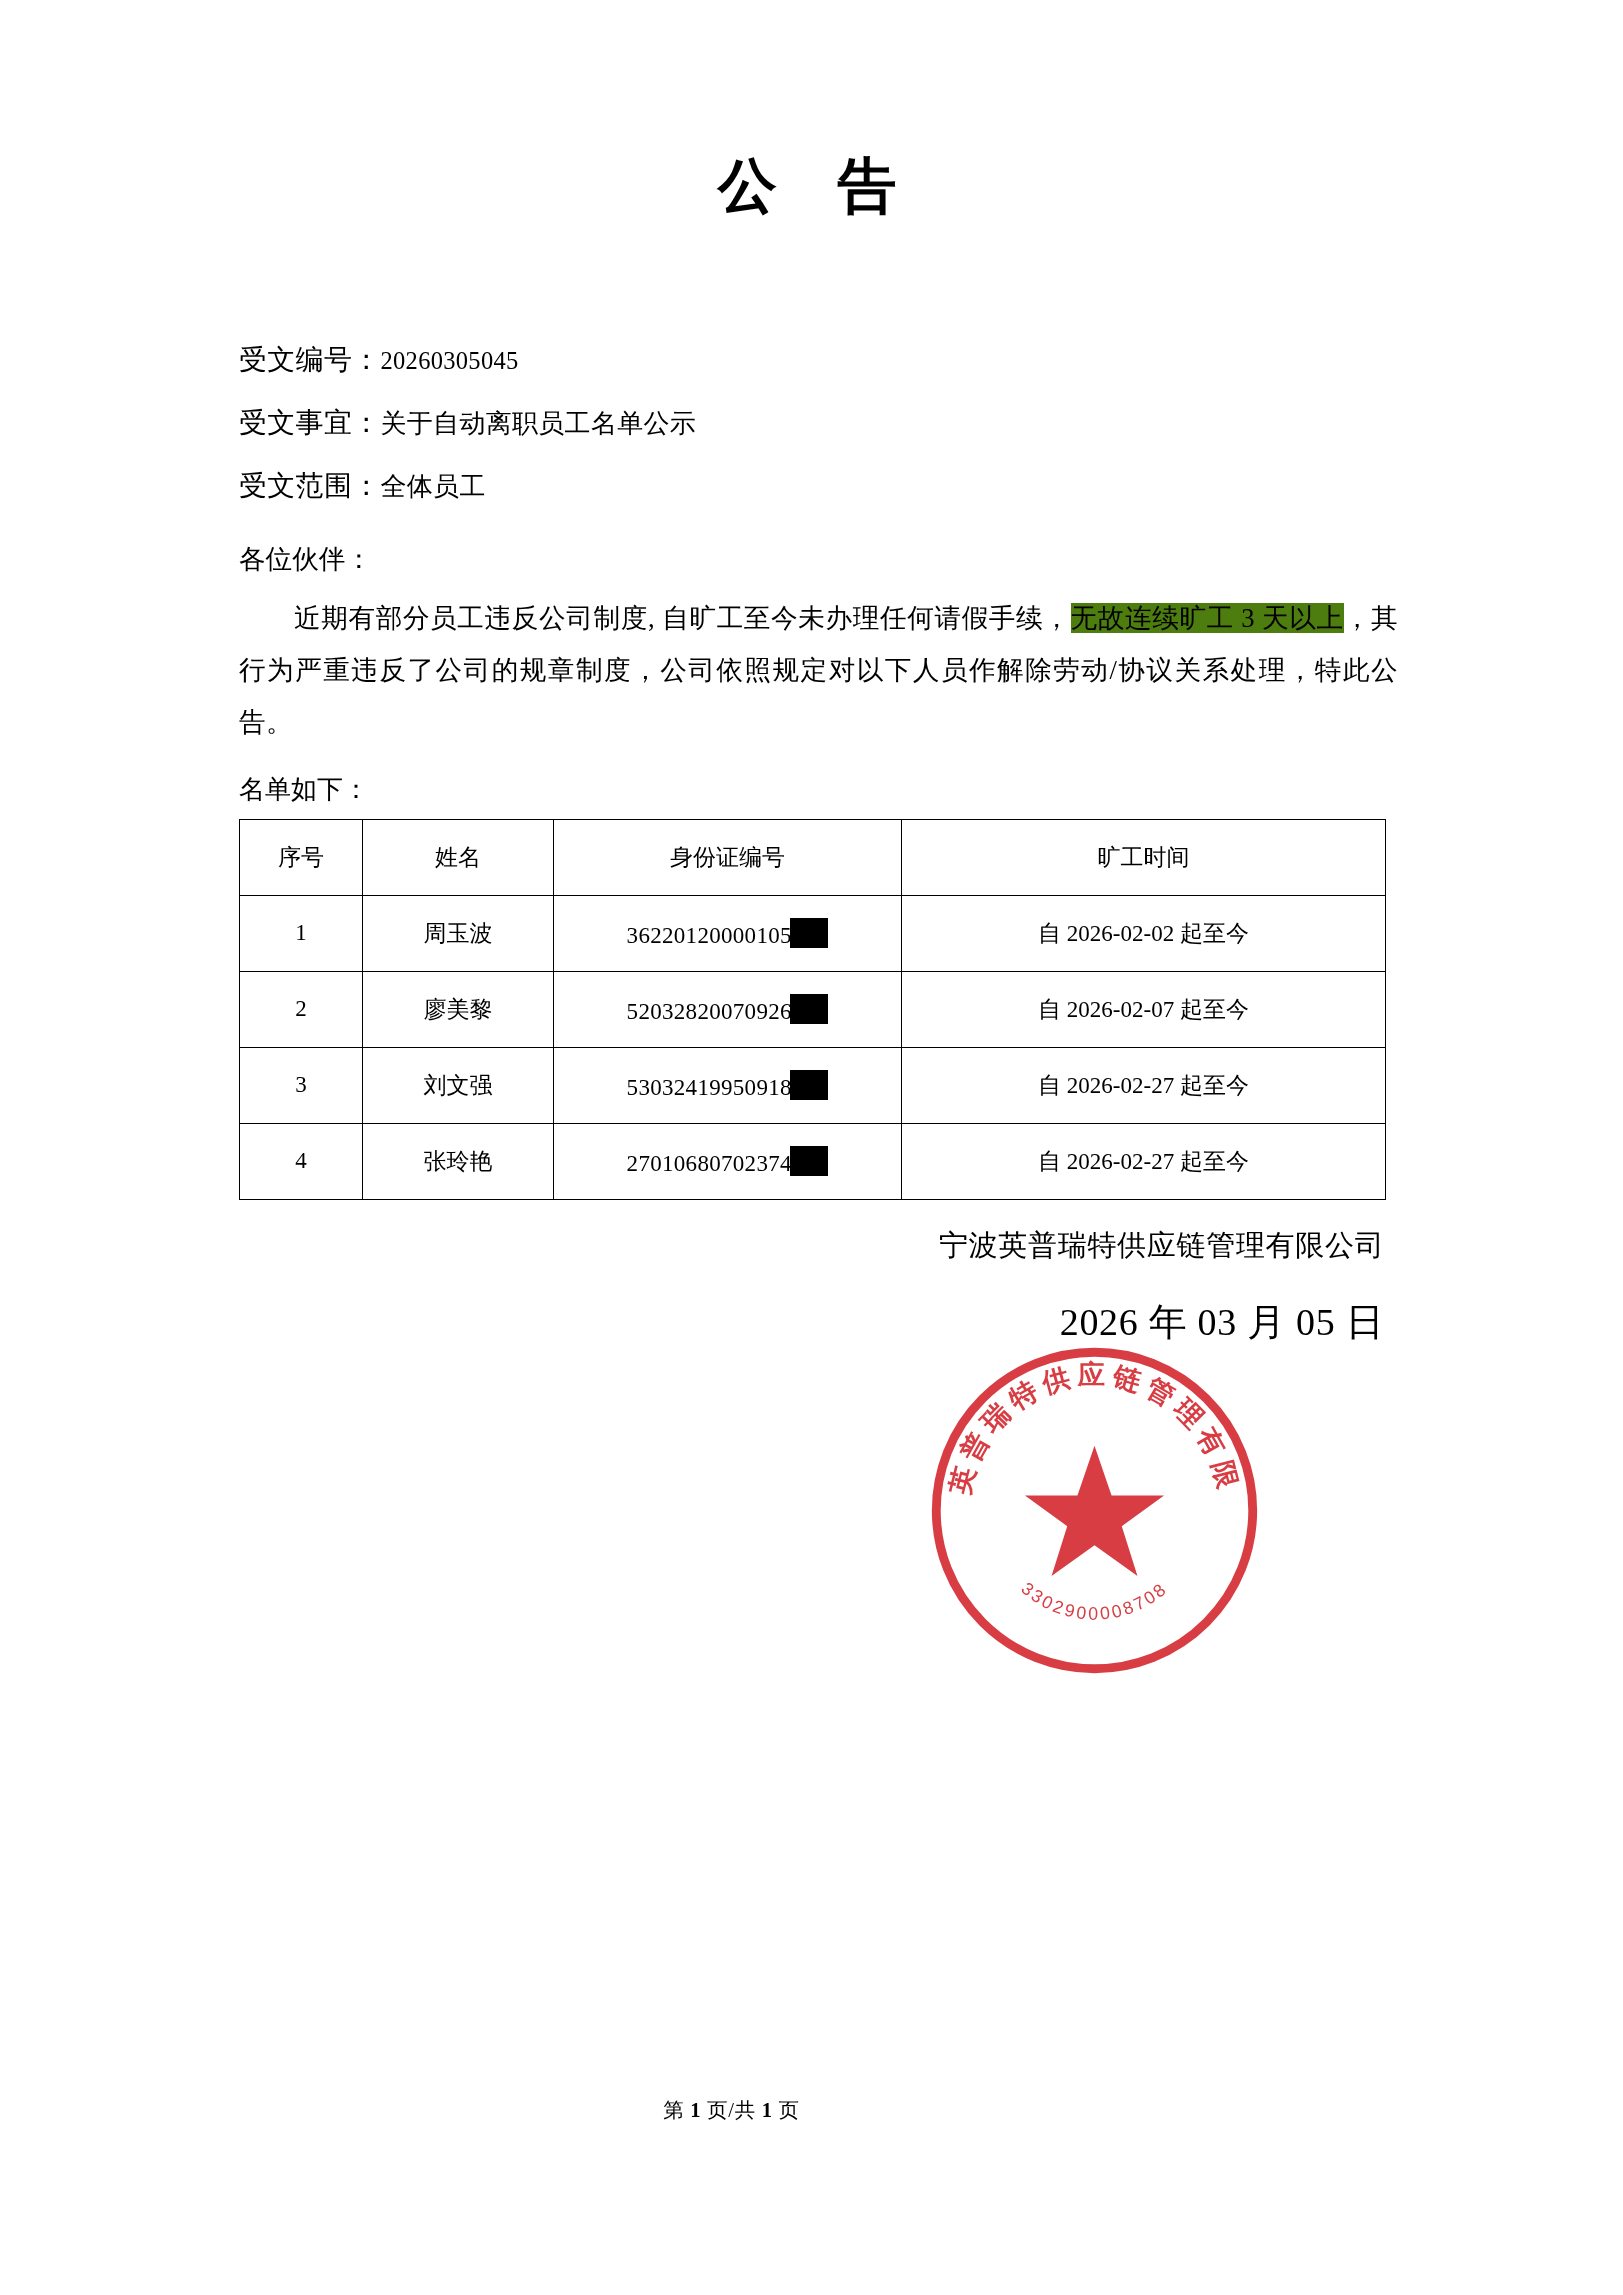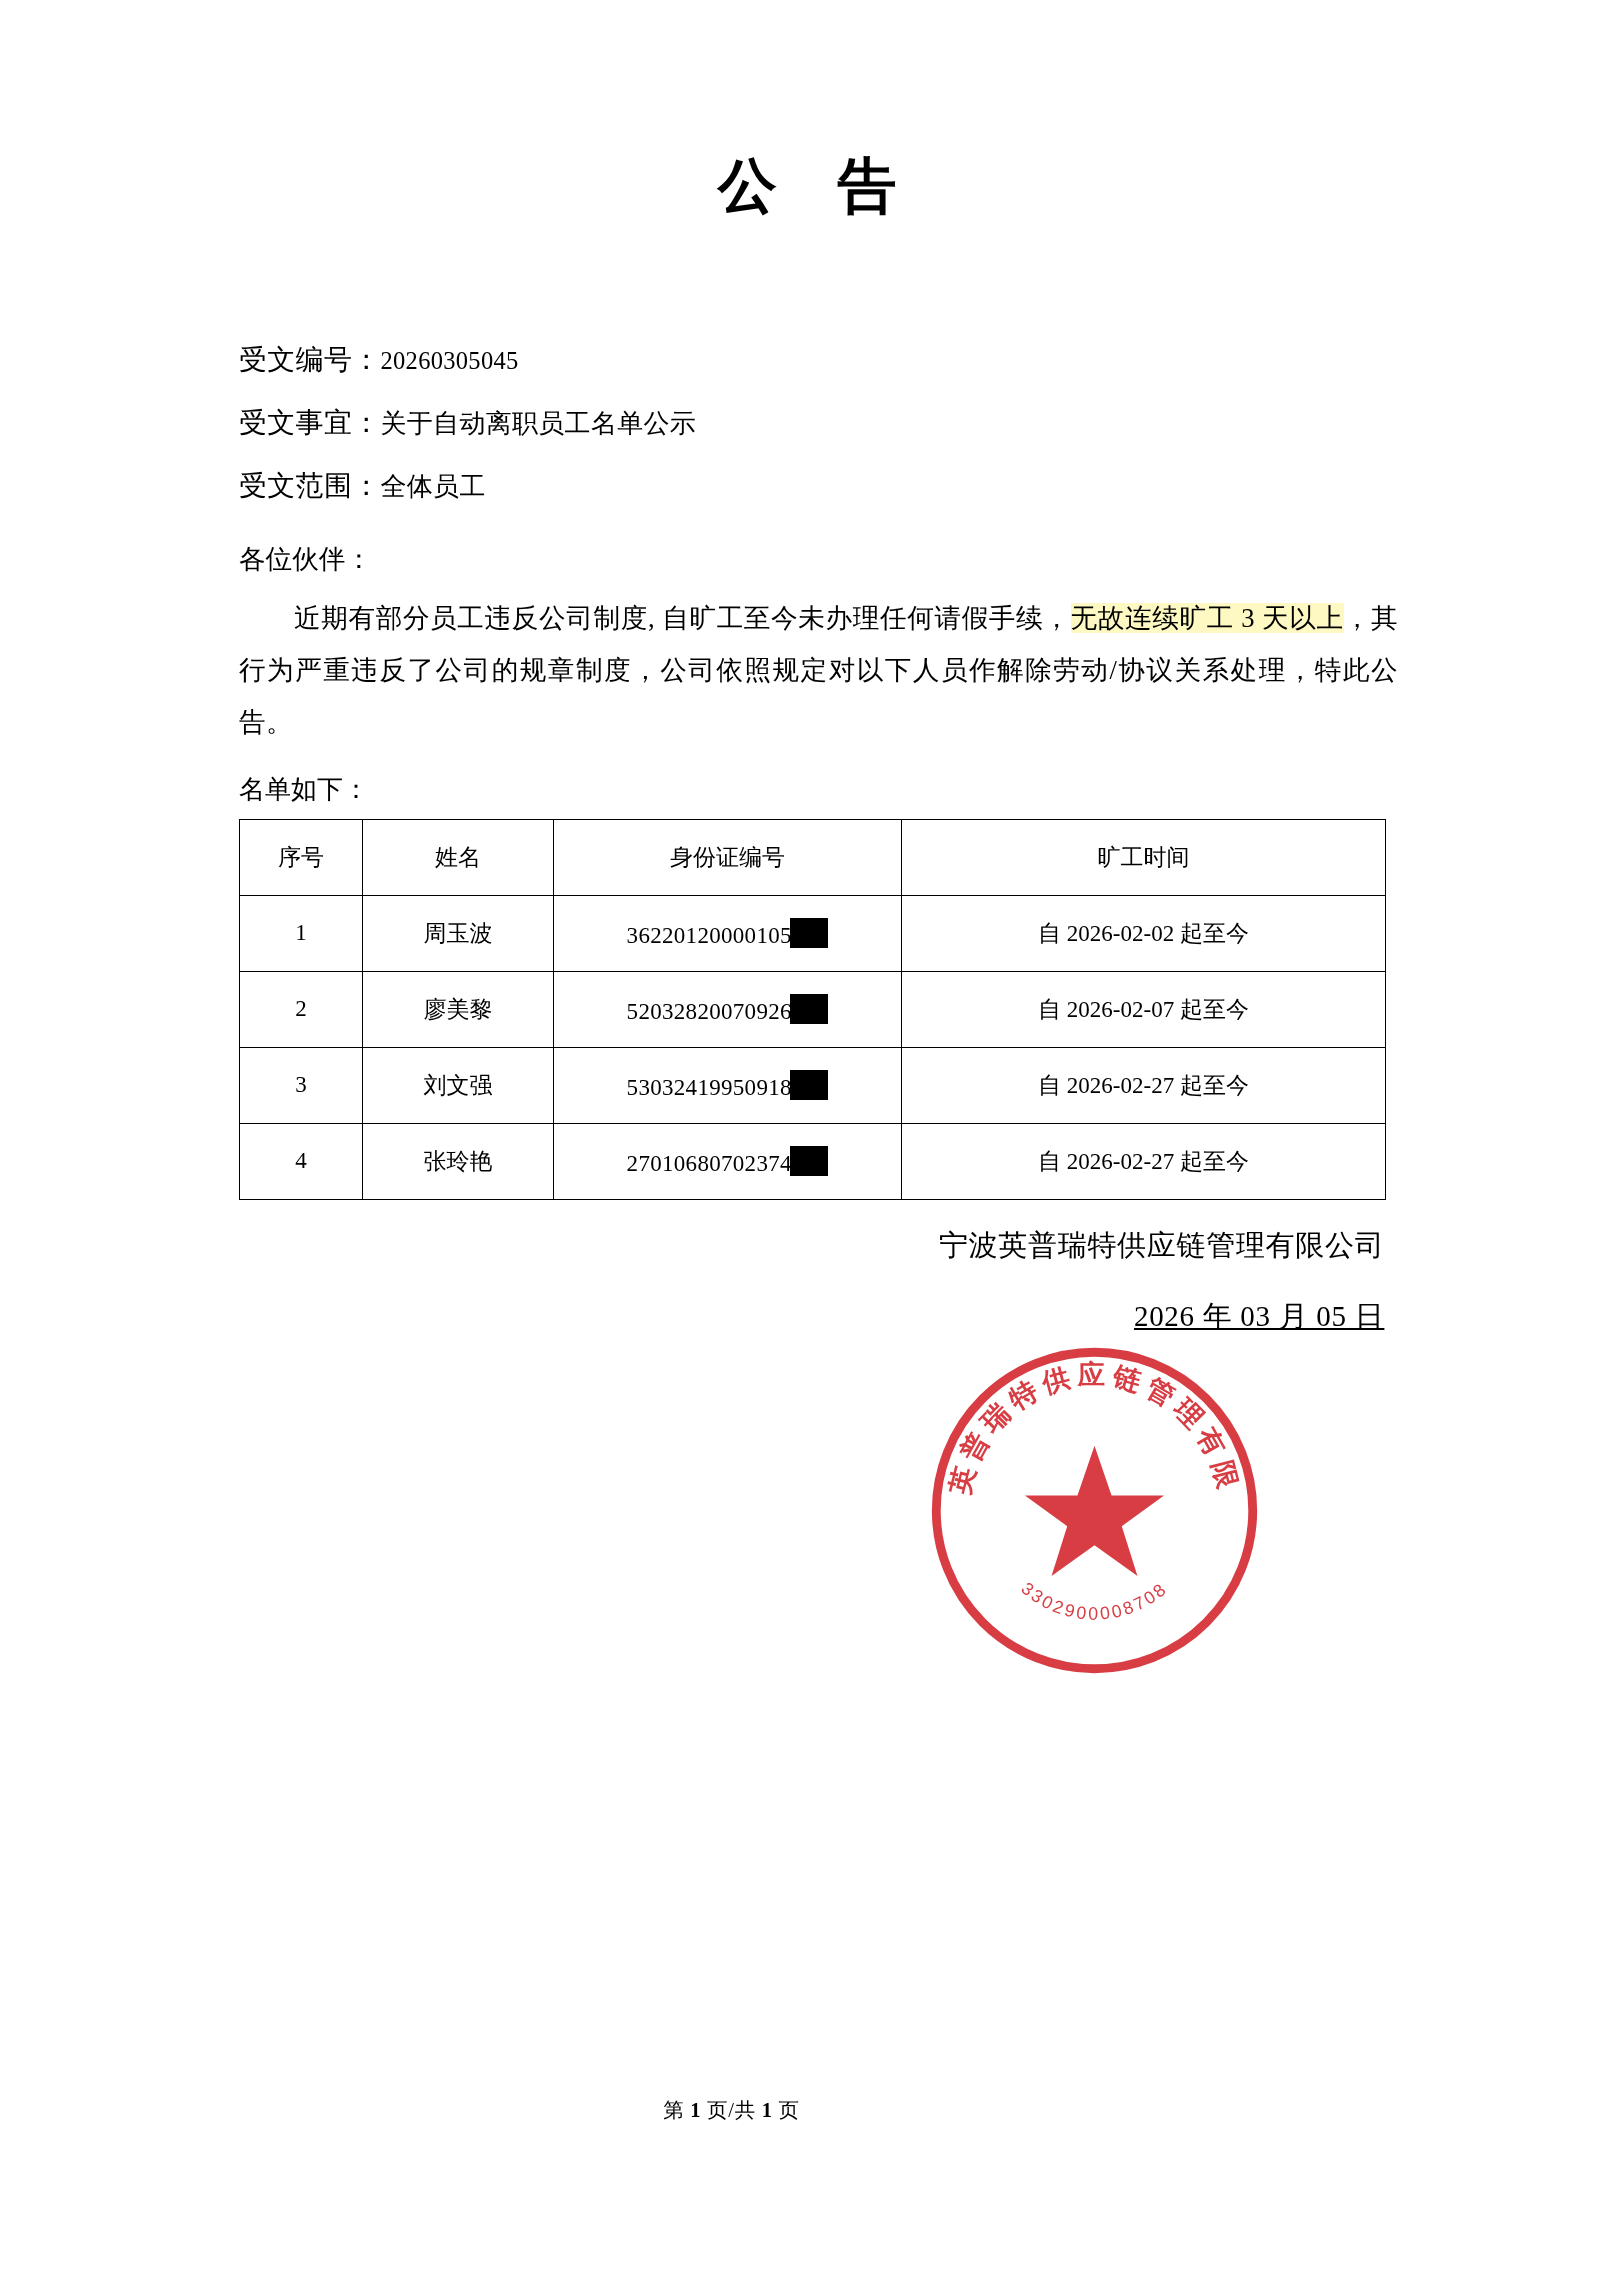--- a/index.html
+++ b/index.html
@@ -66,21 +66,21 @@
   }
   .body-para {
     font-size: 26.6px;
     line-height: 1.95;
     text-indent: 55px;
     margin-top: 15px;
     text-align: justify;
     letter-spacing: 0.4px;
   }
   .hl {
-    background: #fef9c3;
+    background: #4d7c0f;
   }
   .list-label {
     font-size: 26px;
     margin-top: 23px;
     margin-bottom: 12.3px;
   }
   table.name-table {
     border-collapse: collapse;
     width: 1145px;
     table-layout: fixed;
@@ -118,24 +118,23 @@
   .sign-block {
     text-align: right;
     margin-top: 26px;
     padding-right: 13.6px;
   }
   .sign-company {
     font-size: 29px;
     letter-spacing: 0.7px;
   }
   .sign-date {
-    font-size: 29px;
+    font-size: 38px;
     letter-spacing: 0.7px;
     margin-top: 31px;
-    text-decoration: underline;
   }
   
   .seal {
     position: absolute;
     left: 924px;
     top: 1340px;
     width: 341px;
     height: 341px;
     pointer-events: none;
     opacity: 0.88;

